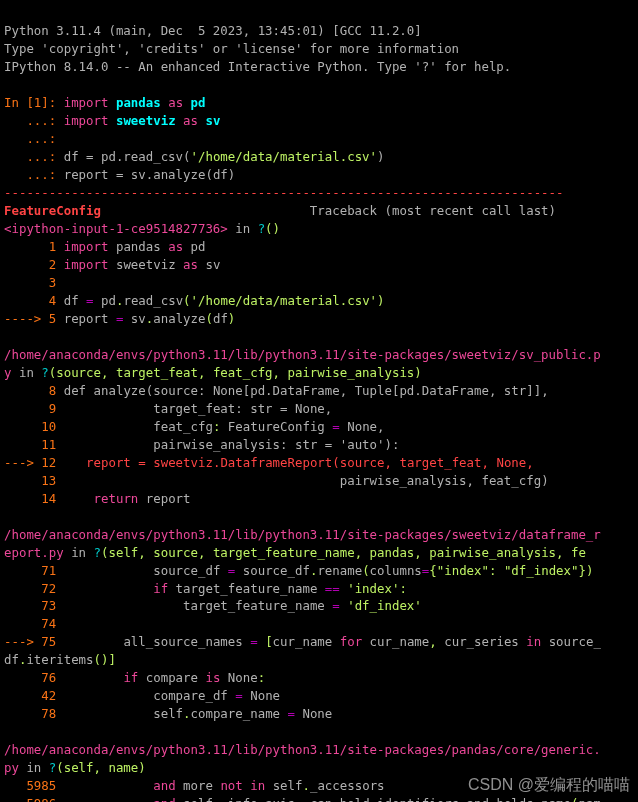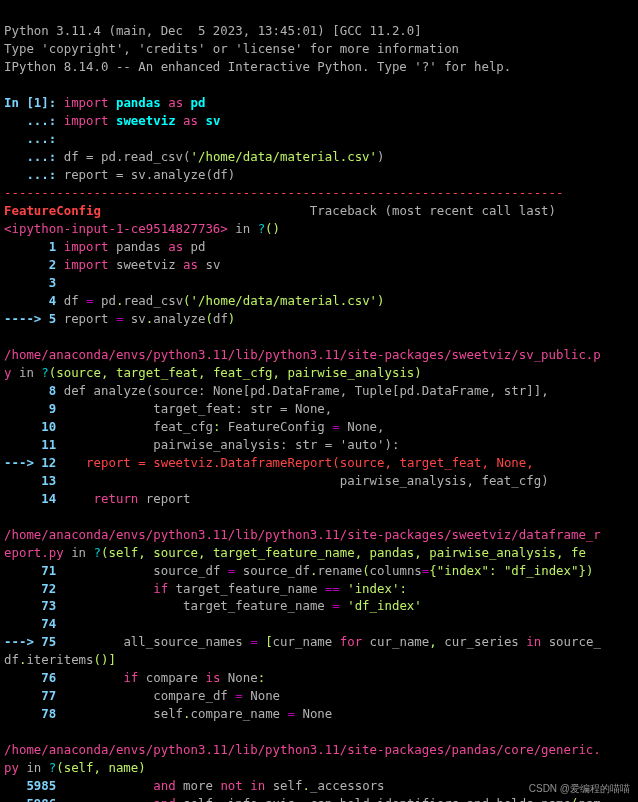--- a/index.html
+++ b/index.html
@@ -1,21 +1,21 @@
 <!DOCTYPE html>
 <html><head>
 <meta charset="utf-8">
 <style>
   html,body{margin:0;padding:0;background:#000;color:#b2b2b2;font-family:Menlo,Consolas,"DejaVu Sans Mono",monospace;font-size:12.4px;line-height:1.45;width:638px}
   .term{padding:4px 4px 8px 4px;white-space:pre;overflow:hidden}
-  .wm{position:absolute;right:8px;bottom:6px;color:#ccc;opacity:.7;font-size:10px;font-family:sans-serif}
+  .wm{position:absolute;right:8px;bottom:6px;color:#ccc;opacity:.7;font-size:16px;font-family:sans-serif}
   .gry{color:#b2b2b2}
   .ylw{color:#bef264}
   .grn{color:#ec4899}
-  .grnb{color:#7dd3fc;font-weight:bold}
+  .grnb{color:#f97316;font-weight:normal}
   .cya{color:#00cccc}
   .cyab{color:#00ffff;font-weight:bold}
   .red{color:#ff4444}
   .redb{color:#ff4444;font-weight:bold}
   .mag{color:#b000b0}
   .dash{color:#ff4444}
 </style>
 </head>
 <body>
 
@@ -50,21 +50,21 @@
 
 <span><span class="grn">/home/anaconda/envs/python3.11/lib/python3.11/site-packages/sweetviz/dataframe_r</span></span>
 <span><span class="grn">eport.py</span><span class="gry"> in </span><span class="cya">?</span><span class="ylw">(self, source, target_feature_name, pandas, pairwise_analysis, fe</span></span>
 <span><span class="grnb">     </span><span class="grnb">71</span><span class="gry"> </span><span class="gry">            source_df </span><span class="mag">=</span><span class="gry"> source_df</span><span class="ylw">.</span><span class="gry">rename</span><span class="ylw">(</span><span class="gry">columns</span><span class="mag">=</span><span class="ylw">{"index": "df_index"}</span><span class="ylw">)</span></span>
 <span><span class="grnb">     </span><span class="grnb">72</span><span class="gry"> </span><span class="gry">            </span><span class="grn">if</span><span class="gry"> target_feature_name </span><span class="mag">==</span><span class="ylw"> 'index'</span><span class="ylw">:</span></span>
 <span><span class="grnb">     </span><span class="grnb">73</span><span class="gry"> </span><span class="gry">                target_feature_name </span><span class="mag">=</span><span class="ylw"> 'df_index'</span></span>
 <span><span class="grnb">     </span><span class="grnb">74</span></span>
 <span><span class="grnb">---&gt; </span><span class="grnb">75</span><span class="gry"> </span><span class="gry">        all_source_names </span><span class="mag">=</span><span class="gry"> </span><span class="ylw">[</span><span class="gry">cur_name </span><span class="grn">for</span><span class="gry"> cur_name</span><span class="ylw">,</span><span class="gry"> cur_series </span><span class="grn">in</span><span class="gry"> source_</span></span>
 <span><span class="gry">df</span><span class="ylw">.</span><span class="gry">iteritems</span><span class="ylw">()]</span></span>
 <span><span class="grnb">     </span><span class="grnb">76</span><span class="gry"> </span><span class="gry">        </span><span class="grn">if</span><span class="gry"> compare </span><span class="grn">is</span><span class="gry"> None</span><span class="ylw">:</span></span>
-<span><span class="grnb">     </span><span class="grnb">77</span><span class="gry"> </span><span class="gry">            compare_df </span><span class="mag">=</span><span class="gry"> None</span></span>
+<span><span class="grnb">     </span><span class="grnb">42</span><span class="gry"> </span><span class="gry">            compare_df </span><span class="mag">=</span><span class="gry"> None</span></span>
 <span><span class="grnb">     </span><span class="grnb">78</span><span class="gry"> </span><span class="gry">            self</span><span class="ylw">.</span><span class="gry">compare_name </span><span class="mag">=</span><span class="gry"> None</span></span>
 
 <span><span class="grn">/home/anaconda/envs/python3.11/lib/python3.11/site-packages/pandas/core/generic.</span></span>
 <span><span class="grn">py</span><span class="gry"> in </span><span class="cya">?</span><span class="ylw">(self, name)</span></span>
 <span><span class="grnb">   </span><span class="grnb">5985</span><span class="gry"> </span><span class="gry">            </span><span class="grn">and</span><span class="gry"> more </span><span class="grn">not</span><span class="gry"> </span><span class="grn">in</span><span class="gry"> self</span><span class="ylw">.</span><span class="gry">_accessors</span></span>
 <span><span class="grnb">   </span><span class="grnb">5986</span><span class="gry"> </span><span class="gry">            </span><span class="grn">and</span><span class="gry"> self</span><span class="ylw">.</span><span class="gry">_info_axis</span><span class="ylw">.</span><span class="gry">_can_hold_identifiers_and_holds_name</span><span class="ylw">(</span><span class="gry">nam</span></span>
 
 
 
 

